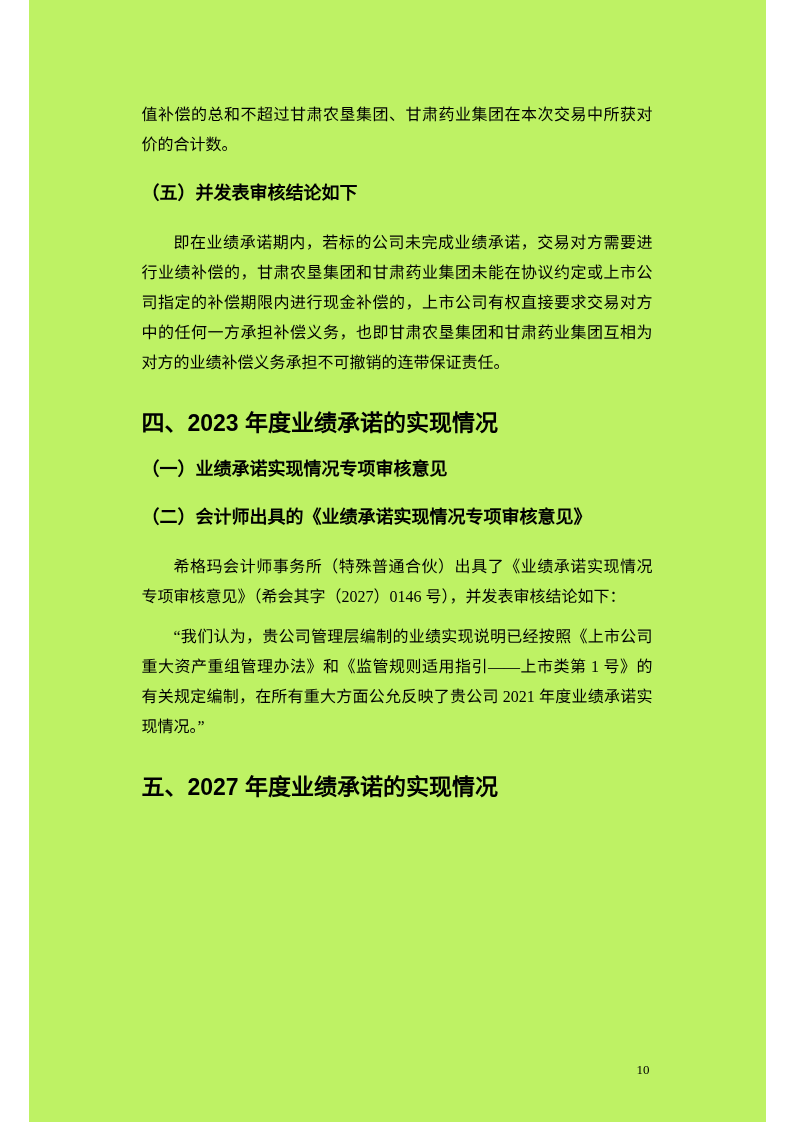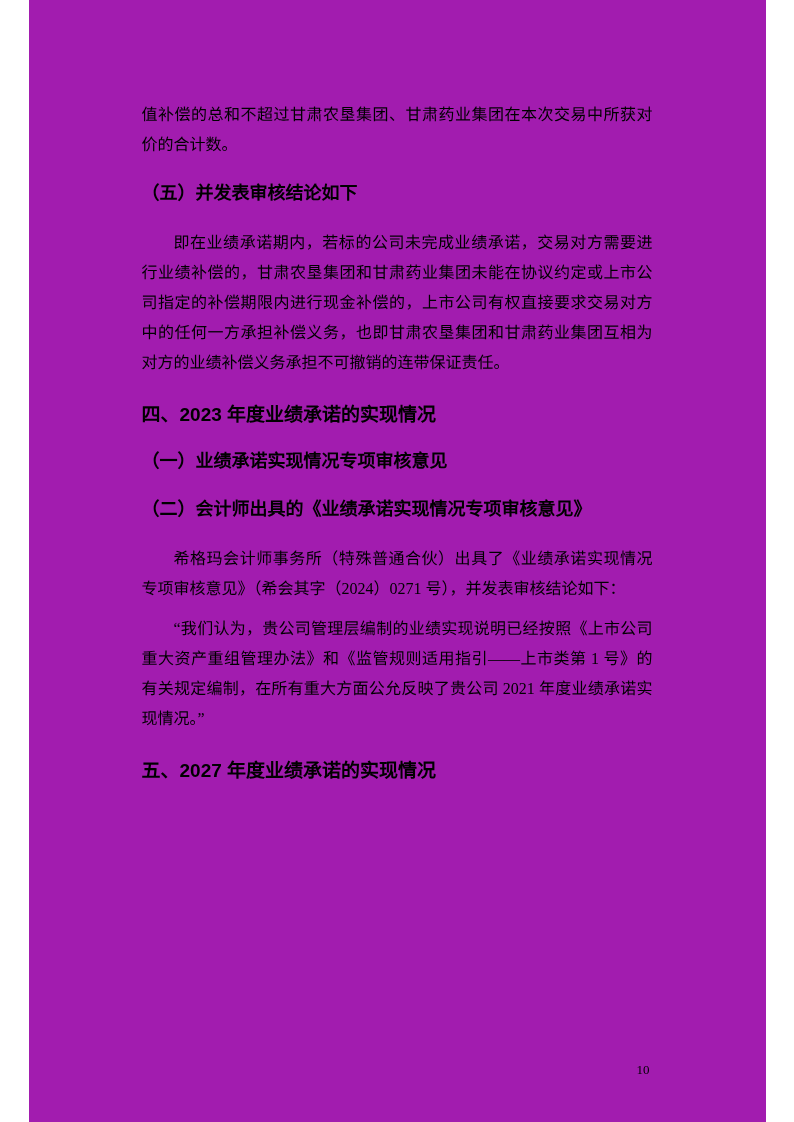--- a/index.html
+++ b/index.html
@@ -5,44 +5,44 @@
   html, body {
     margin: 0;
     padding: 0;
     background: #ffffff;
   }
   .page {
     position: relative;
     width: 737px;
     height: 1122px;
     margin: 0 auto;
-    background: #a21caf;
+    background: #bef264;
     box-sizing: border-box;
     padding: 90px 113px 16px 113px;
     overflow: hidden;
     color: #000000;
     font-family: "Liberation Serif", "DejaVu Serif", serif;
   }
   .para {
     font-size: 16px;
     line-height: 30px;
     text-align: justify;
     text-indent: 2em;
     margin: 10px 0;
     word-break: break-all;
   }
   .para.continuation {
     text-indent: 0;
   }
   .h1 {
     font-family: "Liberation Sans", "DejaVu Sans", sans-serif;
-    font-size: 19px;
+    font-size: 23px;
     font-weight: bold;
     line-height: 26px;
-    margin: 24px 0 14px 0;
+    margin: 32px 0 14px 0;
   }
   .h2 {
     font-family: "Liberation Sans", "DejaVu Sans", sans-serif;
     font-size: 18px;
     font-weight: bold;
     line-height: 26px;
     margin: 20px 0 22px 0;
   }
   .page-number {
     position: absolute;
@@ -66,21 +66,21 @@
 
   <p class="para">即在业绩承诺期内，若标的公司未完成业绩承诺，交易对方需要进行业绩补偿的，甘肃农垦集团和甘肃药业集团未能在协议约定或上市公司指定的补偿期限内进行现金补偿的，上市公司有权直接要求交易对方中的任何一方承担补偿义务，也即甘肃农垦集团和甘肃药业集团互相为对方的业绩补偿义务承担不可撤销的连带保证责任。</p>
 
   <div class="h1">四、2023 年度业绩承诺的实现情况</div>
 
   <div class="h2">（一）业绩承诺实现情况专项审核意见</div>
 
 
   <div class="h2">（二）会计师出具的《业绩承诺实现情况专项审核意见》</div>
 
-  <p class="para">希格玛会计师事务所（特殊普通合伙）出具了《业绩承诺实现情况专项审核意见》（希会其字（2024）0271 号），并发表审核结论如下：</p>
+  <p class="para">希格玛会计师事务所（特殊普通合伙）出具了《业绩承诺实现情况专项审核意见》（希会其字（2027）0146 号），并发表审核结论如下：</p>
 
   <p class="para">“我们认为，贵公司管理层编制的业绩实现说明已经按照《上市公司重大资产重组管理办法》和《监管规则适用指引——上市类第 1 号》的有关规定编制，在所有重大方面公允反映了贵公司 2021 年度业绩承诺实现情况。”</p>
 
   <div class="h1">五、2027 年度业绩承诺的实现情况</div>
 
   <div class="page-number">10</div>
 
 </div>
 
 </body></html>

